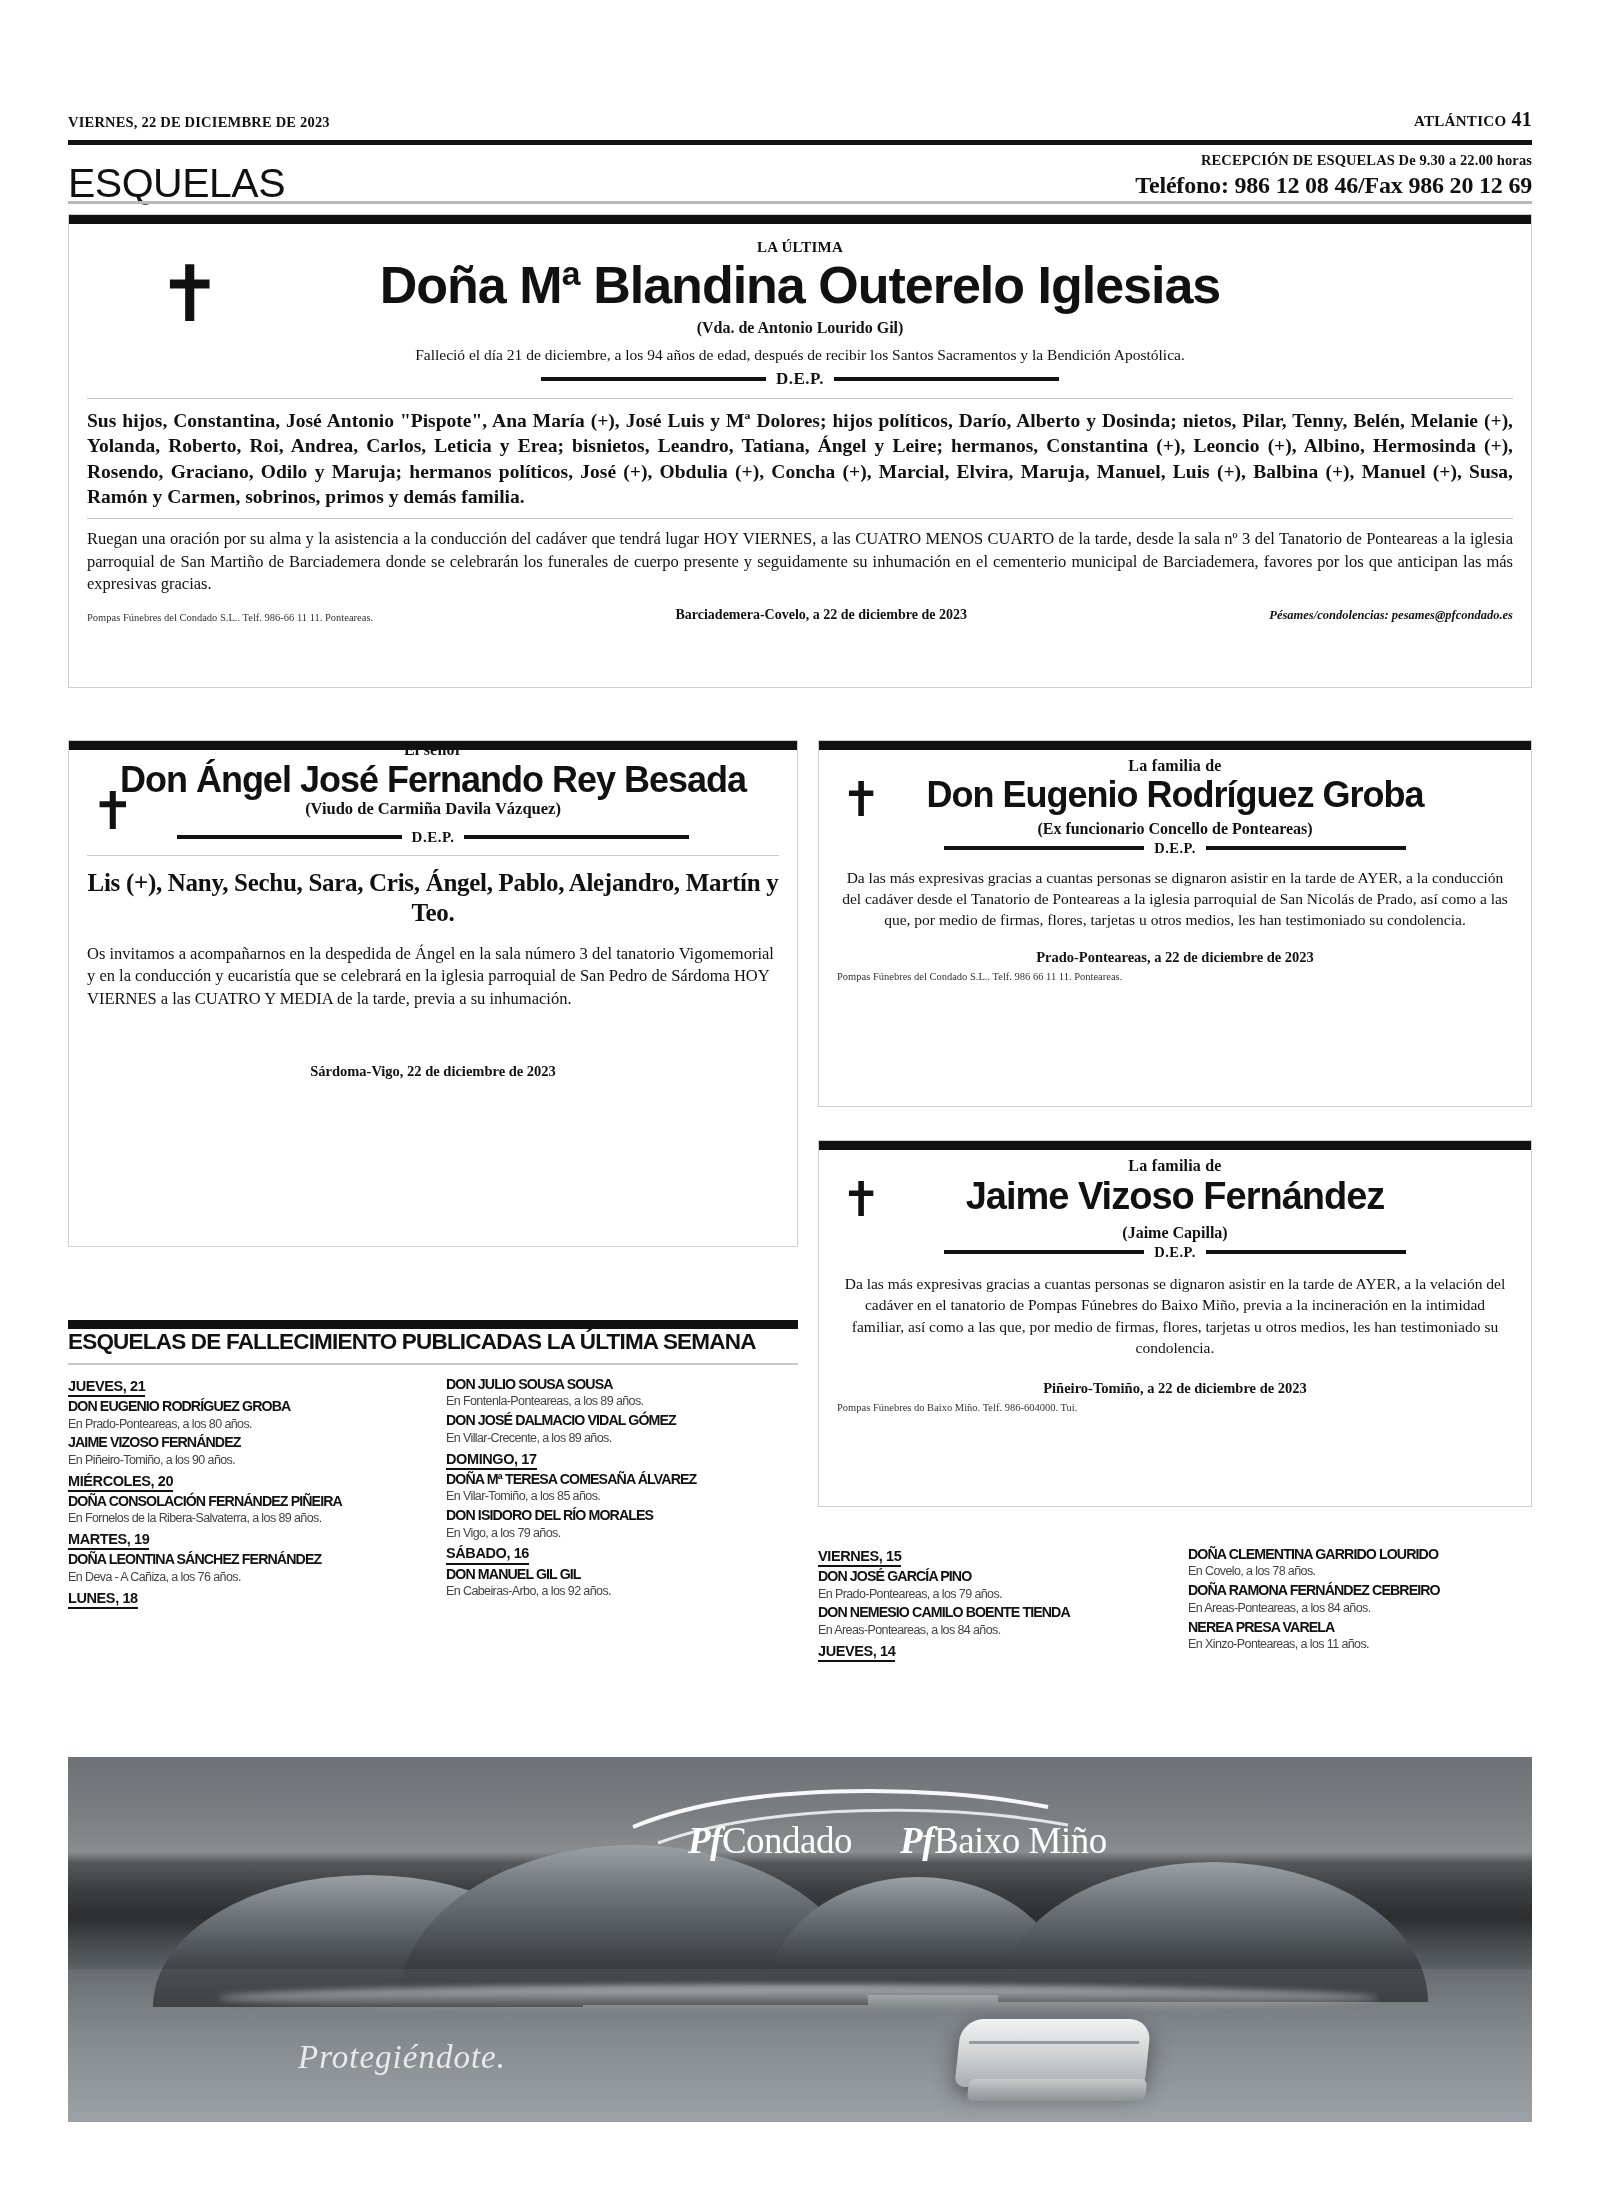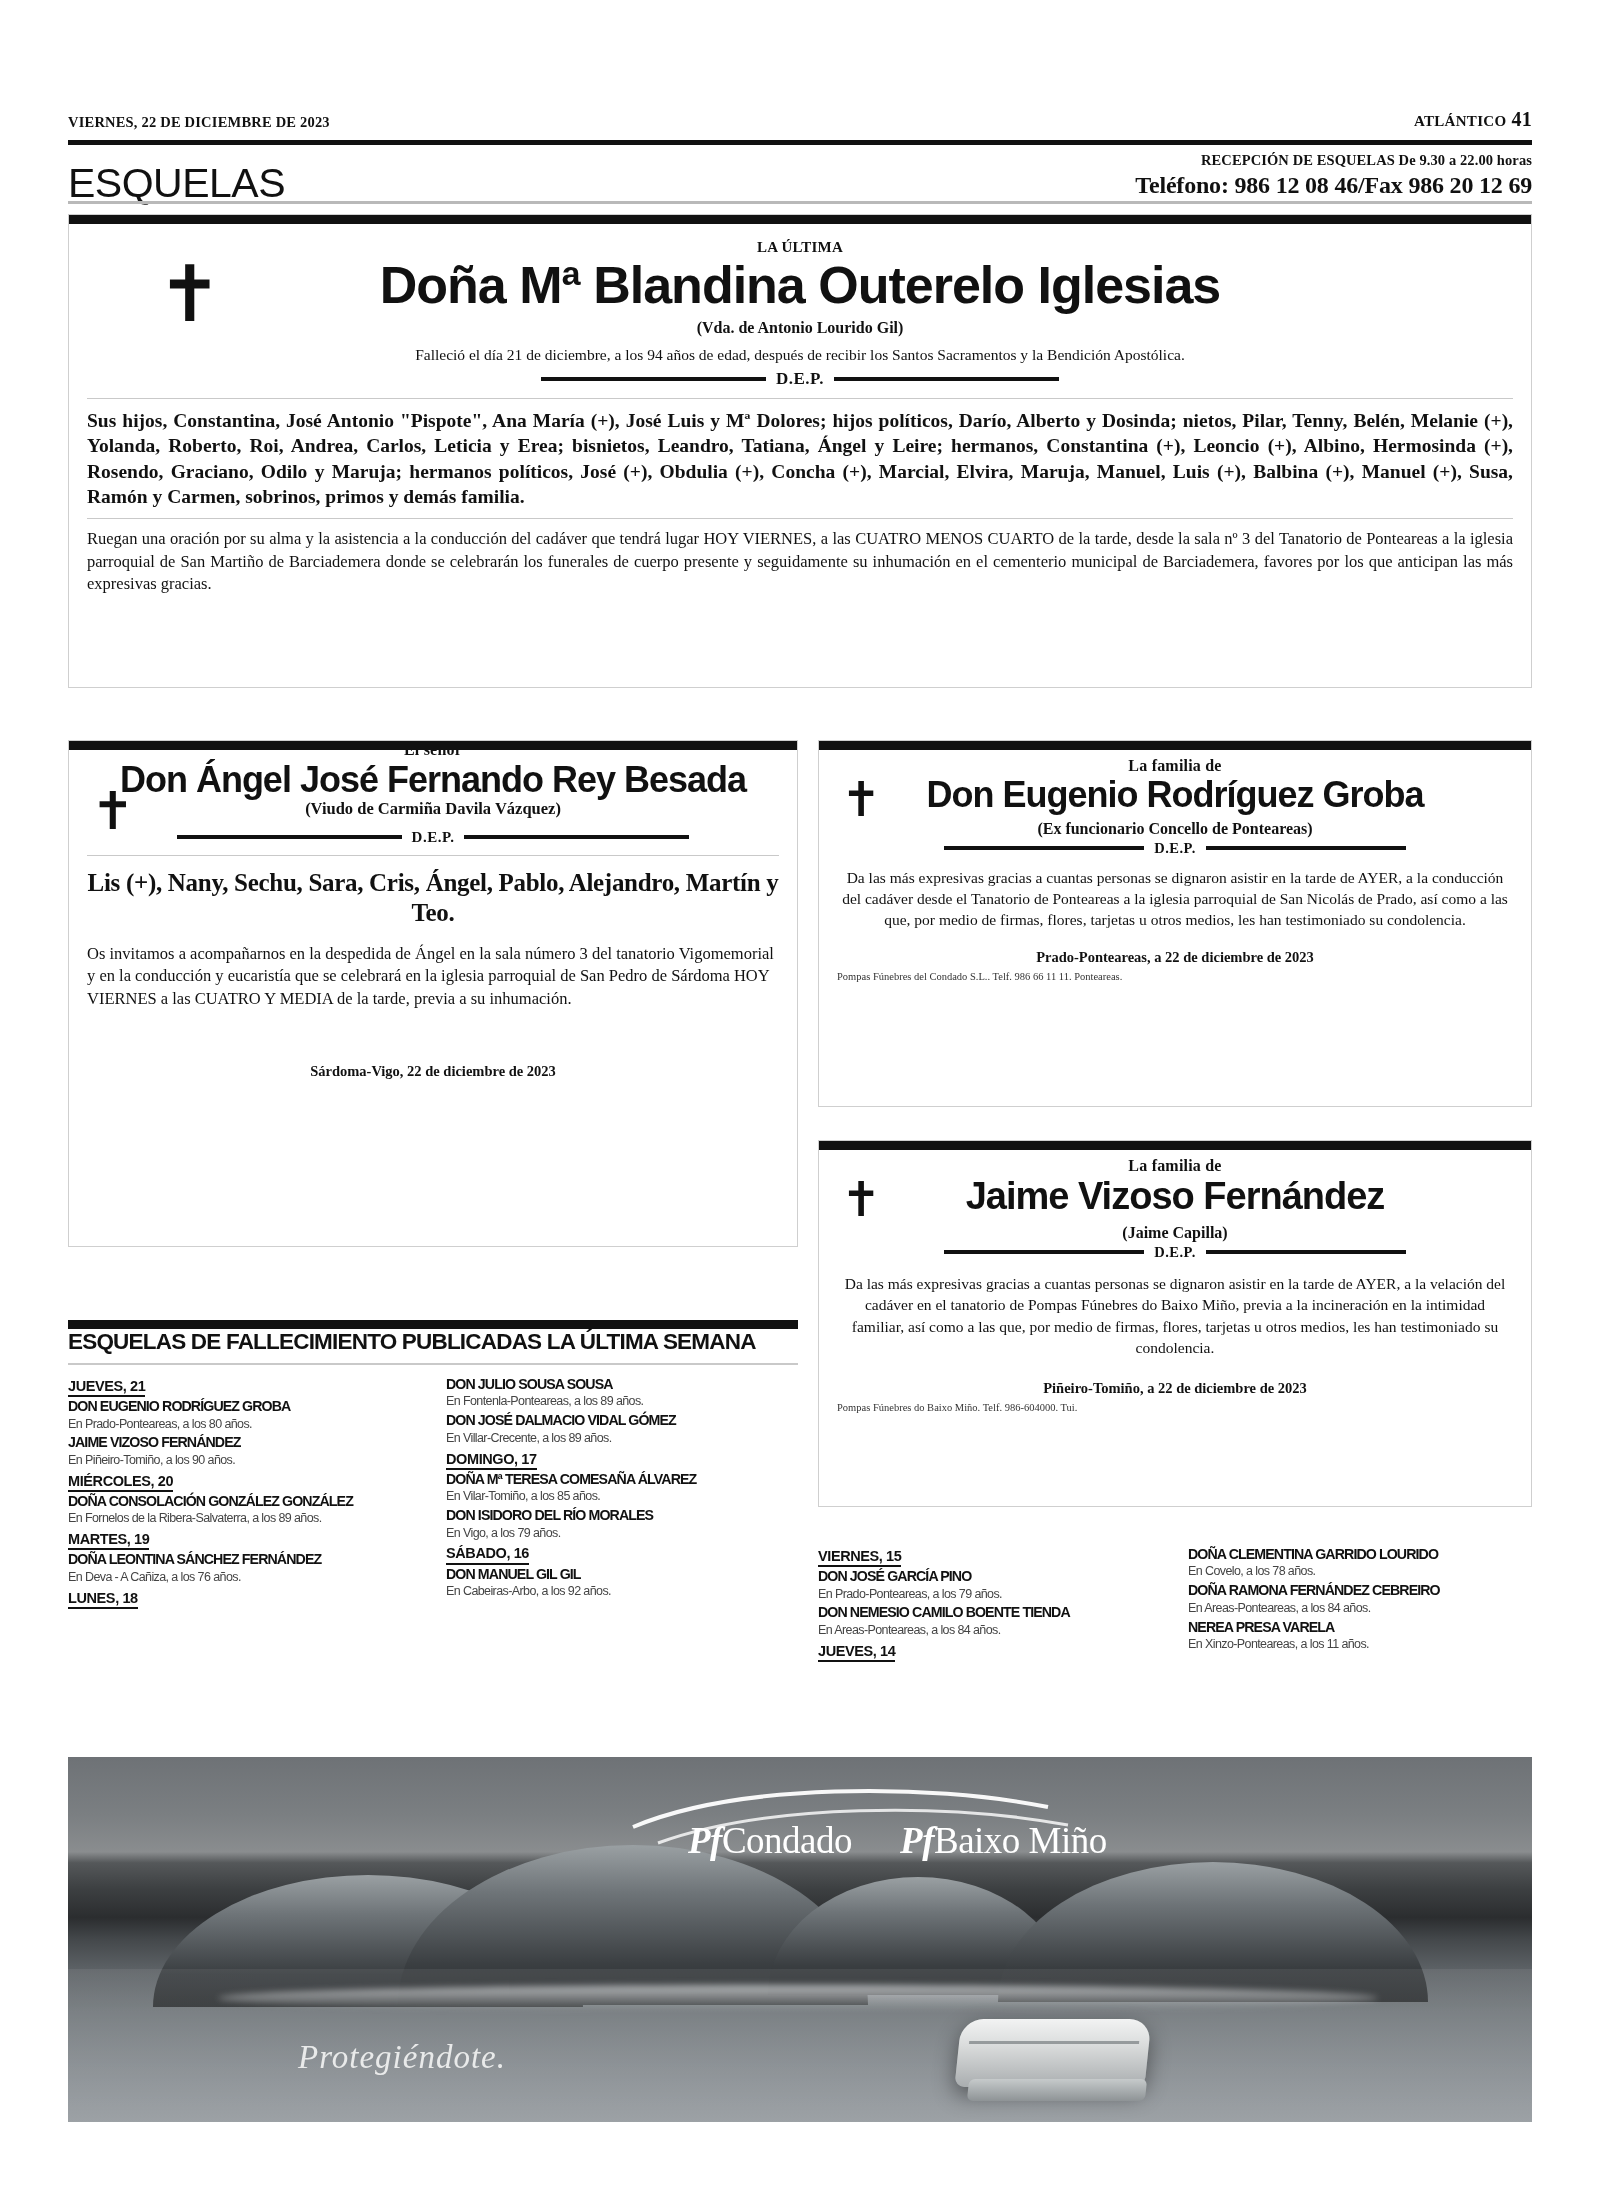--- a/index.html
+++ b/index.html
@@ -271,20 +271,25 @@
       <div class="died">Falleció el día 21 de diciembre, a los 94 años de edad, después de recibir los Santos Sacramentos y la Bendición Apostólica.</div>
       <div class="dep">
         <span class="bar"></span>
         <span class="txt">D.E.P.</span>
         <span class="bar"></span>
       </div>
       <div class="hr-thin"></div>
       <div class="family">Sus hijos, Constantina, José Antonio "Pispote", Ana María (+), José Luis y Mª Dolores; hijos políticos, Darío, Alberto y Dosinda; nietos, Pilar, Tenny, Belén, Melanie (+), Yolanda, Roberto, Roi, Andrea, Carlos, Leticia y Erea; bisnietos, Leandro, Tatiana, Ángel y Leire; hermanos, Constantina (+), Leoncio (+), Albino, Hermosinda (+), Rosendo, Graciano, Odilo y Maruja; hermanos políticos, José (+), Obdulia (+), Concha (+), Marcial, Elvira, Maruja, Manuel, Luis (+), Balbina (+), Manuel (+), Susa, Ramón y Carmen, sobrinos, primos y demás familia.</div>
       <div class="hr-thin"></div>
       <div class="notice">Ruegan una oración por su alma y la asistencia a la conducción del cadáver que tendrá lugar HOY VIERNES,  a las CUATRO MENOS CUARTO de la tarde, desde la sala nº 3 del Tanatorio de Ponteareas a la iglesia parroquial de San Martiño de Barciademera donde se celebrarán los funerales de cuerpo presente y seguidamente su inhumación en el cementerio municipal de Barciademera, favores por los que anticipan las más expresivas gracias.</div>
+      <div class="footline">
+        <div class="tiny">Pompas Fúnebres del Condado S.L.. Telf. 986-66 11 11. Ponteareas.</div>
+        <div class="place">Barciademera-Covelo, a 22 de diciembre de 2023</div>
+        <div class="mail">Pésames/condolencias: pesames@pfcondado.es</div>
+      </div>
     </div>
   </div>
 
   <div class="obit" id="obit2">
     <div class="cross">✝</div>
     <div class="obit-inner">
       <div class="kicker">El señor</div>
       <div class="bigname">Don Ángel José Fernando Rey Besada</div>
       <div class="paren">(Viudo de Carmiña Davila Vázquez)</div>
       <div class="dep">
@@ -338,21 +343,21 @@
     <div class="wtitle">ESQUELAS DE FALLECIMIENTO PUBLICADAS LA ÚLTIMA SEMANA</div>
     <div class="sep"></div>
     <div class="wcols">
       <div class="wcol" id="wcol0">
           <div><span class="wday">JUEVES, 21</span></div>
           <div class="wname">DON EUGENIO RODRÍGUEZ GROBA</div>
           <div class="wplace">En Prado-Ponteareas, a los 80 años.</div>
           <div class="wname">JAIME VIZOSO FERNÁNDEZ</div>
           <div class="wplace">En Piñeiro-Tomiño, a los 90 años.</div>
           <div><span class="wday">MIÉRCOLES, 20</span></div>
-          <div class="wname">DOÑA CONSOLACIÓN GONZÁLEZ GONZÁLEZ</div>
+          <div class="wname">DOÑA CONSOLACIÓN FERNÁNDEZ PIÑEIRA</div>
           <div class="wplace">En Fornelos de la Ribera-Salvaterra, a los 89 años.</div>
           <div><span class="wday">MARTES, 19</span></div>
           <div class="wname">DOÑA LEONTINA SÁNCHEZ FERNÁNDEZ</div>
           <div class="wplace">En Deva - A Cañiza, a los 76 años.</div>
           <div><span class="wday">LUNES, 18</span></div>
         </div>
       <div class="wcol" id="wcol1">
           <div class="wname">DON JULIO SOUSA SOUSA</div>
           <div class="wplace">En Fontenla-Ponteareas, a los 89 años.</div>
           <div class="wname">DON JOSÉ DALMACIO VIDAL GÓMEZ</div>

